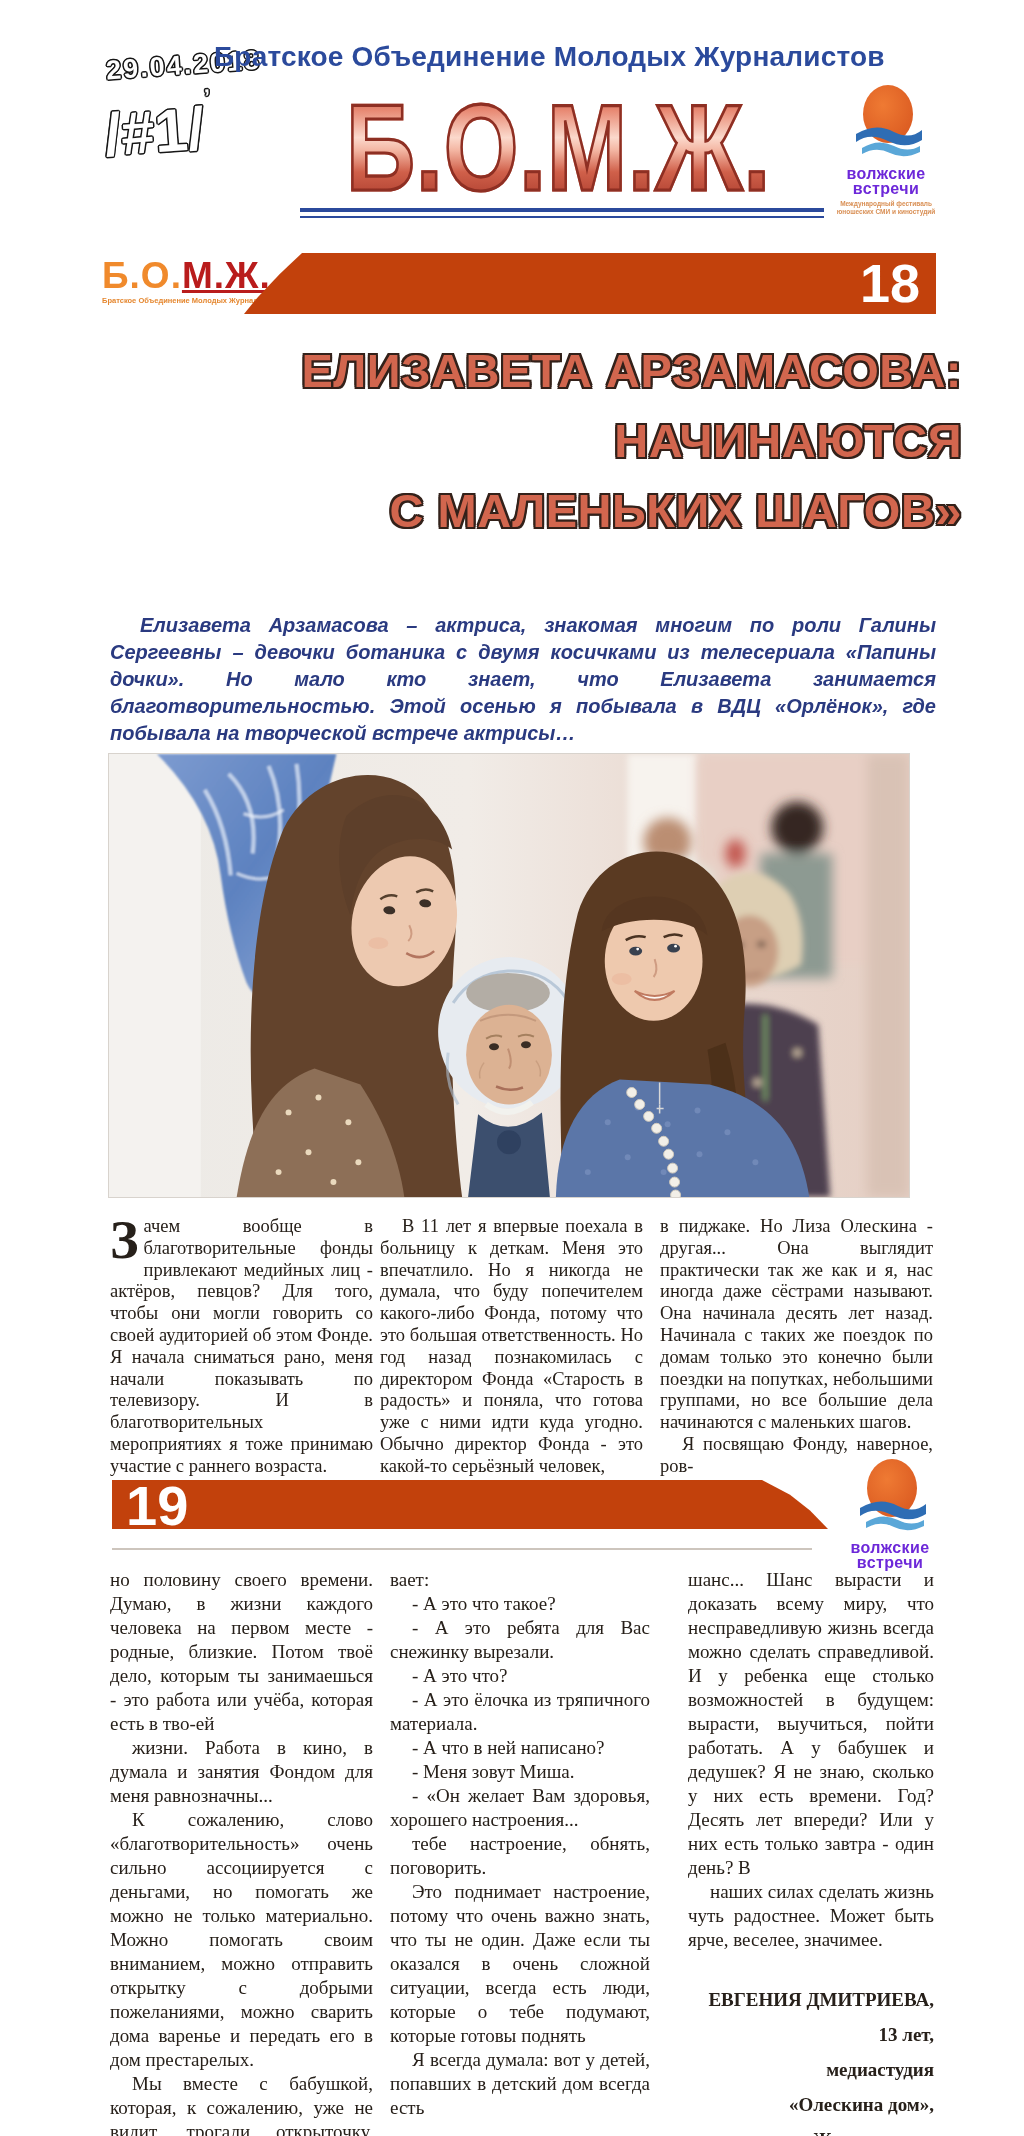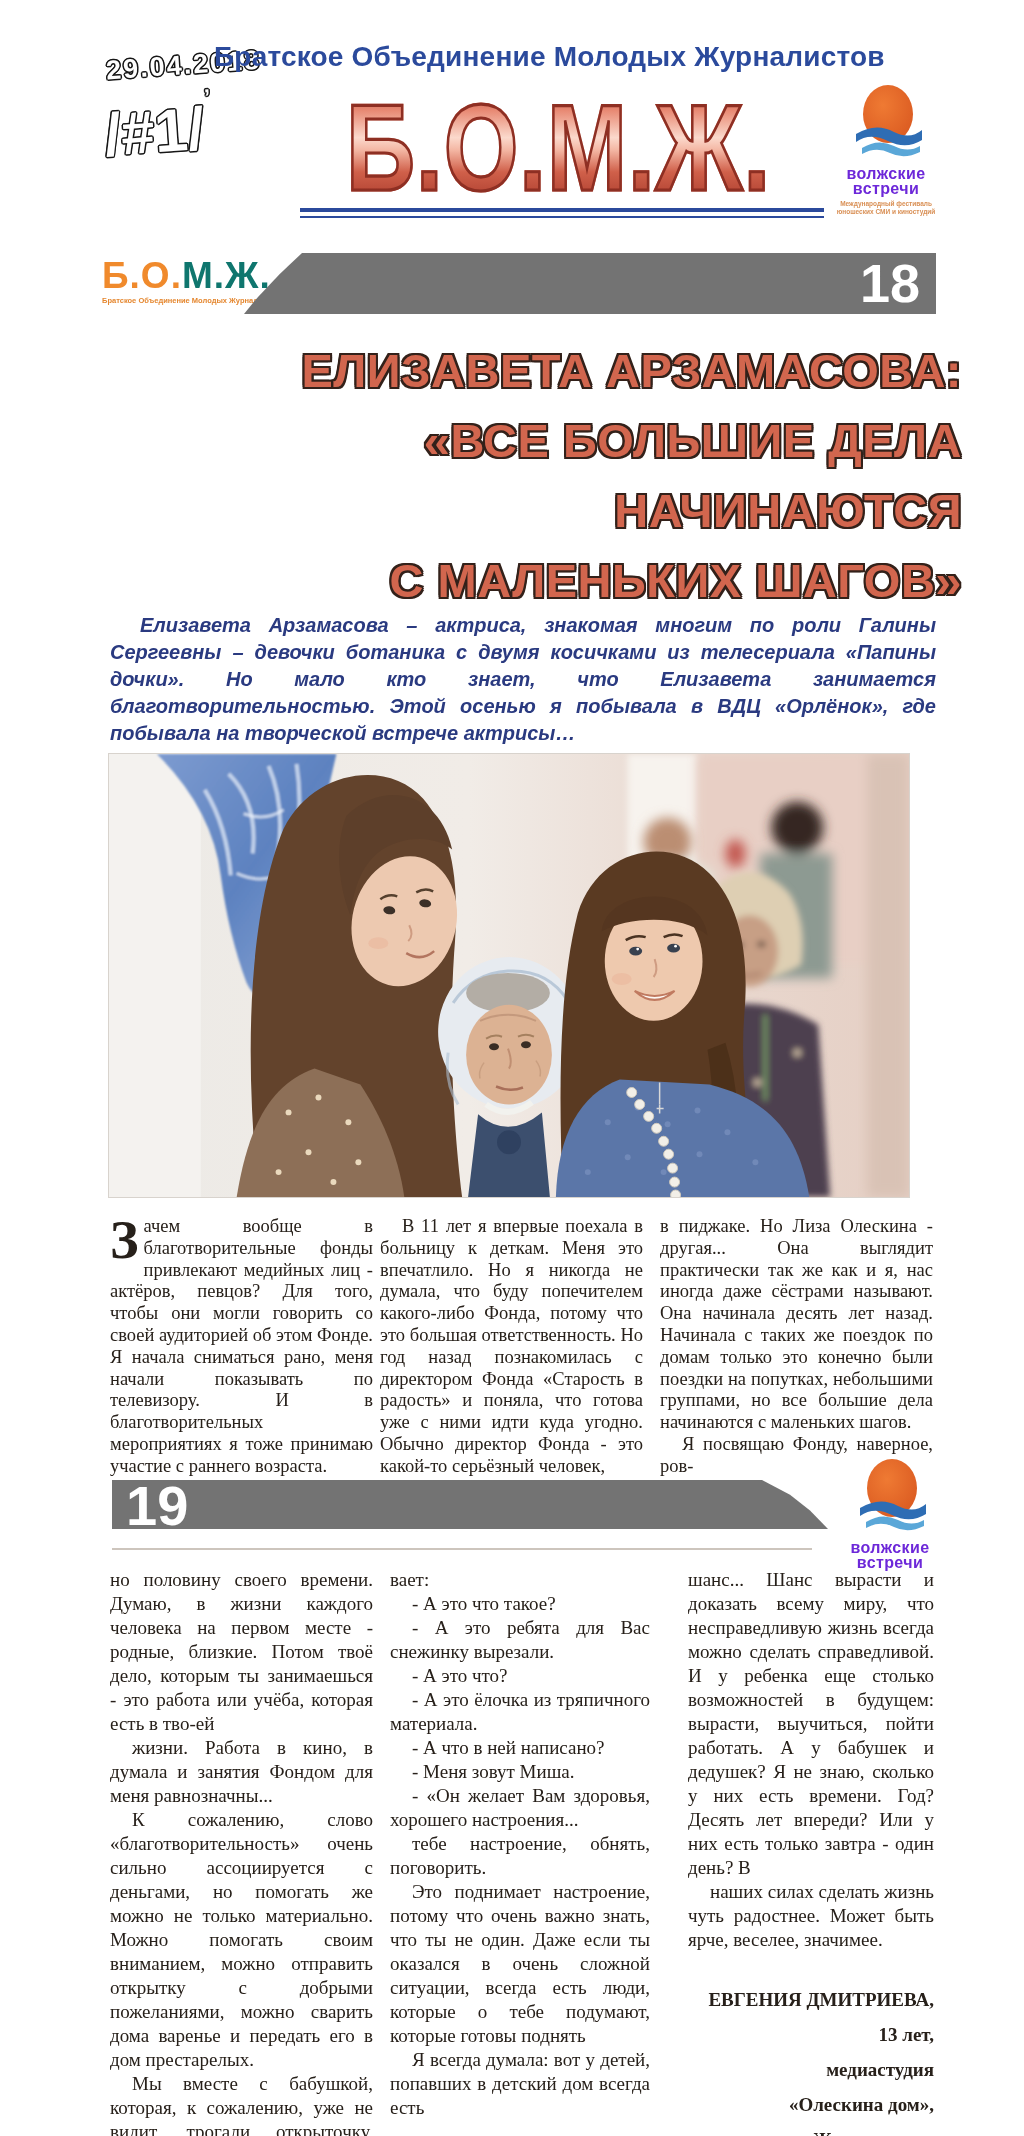--- a/index.html
+++ b/index.html
@@ -32,35 +32,35 @@
 
   
   .festival-logo{position:absolute;width:112px;text-align:center;}
   .fl-top{left:830px;top:84px;}
   .fl-b19{left:834px;top:1458px;}
   .fl-name{color:#6d28d9;font-weight:700;font-size:16px;line-height:15px;letter-spacing:0.4px;}
   .fl-tag{color:#d98f54;font-size:6.5px;line-height:8px;margin-top:4px;font-weight:700;}
   .sunwaves{width:76px;height:82px;display:block;margin:0 auto;}
 
   
-  .band{position:absolute;background:#737373;}
+  .band{position:absolute;background:#c2410c;}
   .band18{left:244px;top:253px;width:692px;height:61px;
           clip-path:polygon(58px 0,100% 0,100% 100%,0 100%,14px 72%,36px 34%);}
   .band19{left:112px;top:1480px;width:716px;height:49px;
           clip-path:polygon(0 0,650px 0,678px 30%,698px 62%,716px 100%,0 100%);}
   .band-num{position:absolute;color:#ffffff;font-weight:700;font-size:54px;line-height:61px;}
   .band18 .band-num{right:16px;top:0;}
   .band19 .band-num{left:14px;top:-3px;font-size:56px;line-height:58px;}
   .rule19{position:absolute;left:112px;top:1548px;width:700px;height:2px;background:#cdc5bd;}
 
   
   .mini-logo{position:absolute;left:102px;top:257px;width:170px;text-align:left;}
   .ml-title{font-size:37px;font-weight:700;line-height:38px;letter-spacing:1px;}
   .ml-o{color:#f08a2c;}
-  .ml-r{color:#0f766e;}
+  .ml-r{color:#b91c1c;text-decoration:underline;}
   .ml-tag{font-size:7.5px;color:#e5872f;font-weight:700;margin-top:1px;white-space:nowrap;}
 
   
   .headline{position:absolute;left:62px;top:336px;width:900px;text-align:right;}
   .hl-line{font-size:47px;font-weight:700;line-height:70px;color:#d2664e;letter-spacing:0.5px;
     text-shadow:-2px -2px 0 #33211a,2px -2px 0 #33211a,-2px 2px 0 #33211a,2px 2px 0 #33211a,
                 -2px 0 0 #33211a,2px 0 0 #33211a,0 -2px 0 #33211a,0 2px 0 #33211a;}
   .lead{position:absolute;left:110px;top:612px;width:826px;margin:0;
         font-size:20px;font-weight:700;font-style:italic;line-height:27px;color:#2a3a80;
         text-align:justify;text-indent:30px;}
@@ -127,21 +127,20 @@
       <span class="ml-o">Б.О.</span><span class="ml-r">М.Ж.</span>
     </div>
     <div class="ml-tag">Братское Объединение Молодых Журналистов</div>
   </div>
   <div class="band band18">
     <span class="band-num">18</span>
   </div>
 
   <div class="headline">
       <div class="hl-line">ЕЛИЗАВЕТА АРЗАМАСОВА:</div>
-      <div class="hl-line">«ВСЕ БОЛЬШИЕ ДЕЛА</div>
       <div class="hl-line">НАЧИНАЮТСЯ</div>
       <div class="hl-line">С МАЛЕНЬКИХ ШАГОВ»</div>
     </div>
   <p class="lead">Елизавета Арзамасова – актриса, знакомая многим по роли Галины Сергеевны – девочки ботаника с двумя косичками из телесериала «Папины дочки». Но мало кто знает, что Елизавета занимается благотворительностью. Этой осенью я побывала в ВДЦ «Орлёнок», где побывала на творческой встрече актрисы…</p>
 
   <figure class="photo">
     <svg viewBox="0 0 802 445" preserveAspectRatio="none">
       <defs>
         <filter id="b6" x="-30%" y="-30%" width="160%" height="160%">
             <feGaussianBlur stdDeviation="6"></feGaussianBlur>

